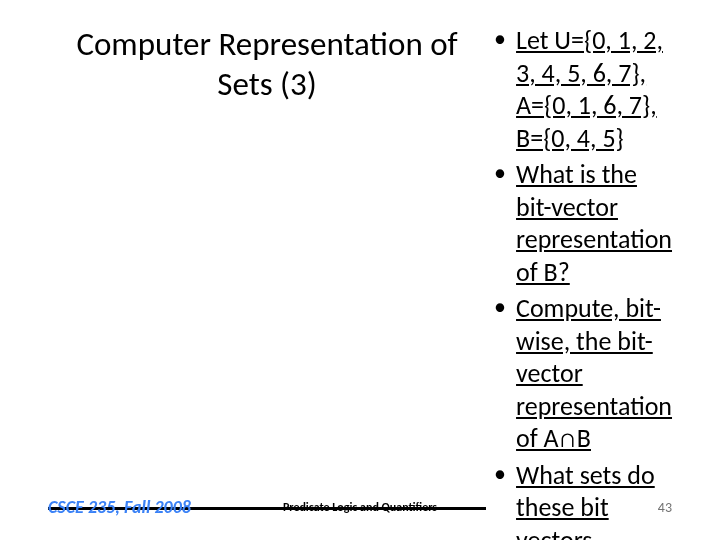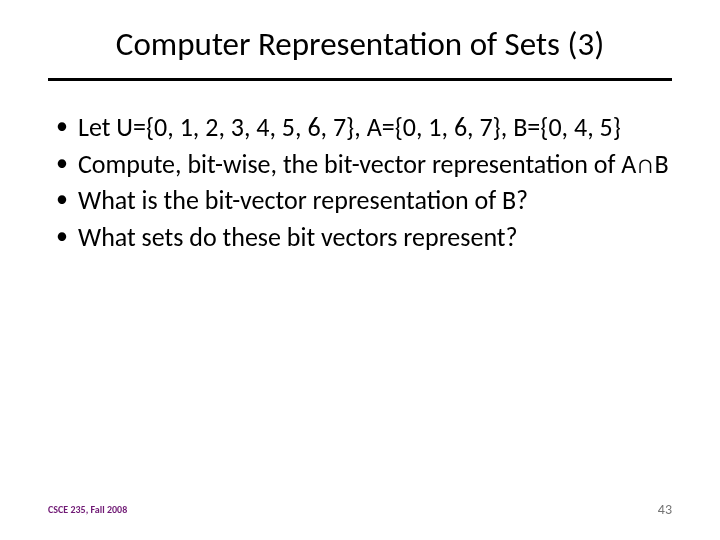--- a/index.html
+++ b/index.html
@@ -13,34 +13,35 @@
       background: #ffffff;
       font-family: Calibri, "Segoe UI", Arial, sans-serif;
       position: relative;
       overflow: hidden;
     }
     .slide {
       width: 100%;
       height: 100%;
       padding: 24px 48px 0 48px;
       display: flex;
-      flex-direction: column;
+      flex-direction: row;
     }
     .title {
       font-size: 33px;
       font-weight: 400;
       color: #000000;
       text-align: center;
       padding-bottom: 14px;
       border-bottom: 3px solid #000000;
       margin-bottom: 30px;
     }
     .content {
       flex: 1;
       padding-left: 4px;
+      text-decoration: underline;
     }
     .bullet-list {
       list-style: none;
     }
     .bullet-item {
       font-size: 26px;
       color: #000000;
       line-height: 1.25;
       margin-bottom: 4px;
       padding-left: 26px;
@@ -58,23 +59,24 @@
       bottom: 22px;
       left: 0;
       right: 0;
       width: 100%;
       padding: 0 48px;
       display: flex;
       justify-content: space-between;
       align-items: center;
     }
     .footer-left {
-      font-size: 10px;
+      font-size: 18px;
       font-weight: bold;
-      color: #701a75;
+      color: #3b82f6;
+      font-style: italic;
     }
     .footer-center {
       font-size: 12px;
       font-weight: bold;
       color: #000000;
       position: absolute;
       left: 50%;
       transform: translateX(-50%);
     }
     .footer-right {
@@ -83,23 +85,24 @@
     }
   </style>
 </head>
 <body>
 
 <div class="slide">
   <h1 class="title">Computer Representation of Sets (3)</h1>
   <div class="content">
     <ul class="bullet-list">
       <li class="bullet-item">Let U={0, 1, 2, 3, 4, 5, 6, 7}, A={0, 1, 6, 7}, B={0, 4, 5}</li>
+      <li class="bullet-item">What is the bit-vector representation of B?</li>
       <li class="bullet-item">Compute, bit-wise, the bit-vector representation of A∩B</li>
-      <li class="bullet-item">What is the bit-vector representation of B?</li>
       <li class="bullet-item">What sets do these bit vectors represent?</li>
     </ul>
   </div>
 </div>
 
 <div class="footer">
   <span class="footer-left">CSCE 235, Fall 2008</span>
+  <span class="footer-center">Predicate Logic and Quantifiers</span>
   <span class="footer-right">43</span>
 </div>
 
 </body></html>

